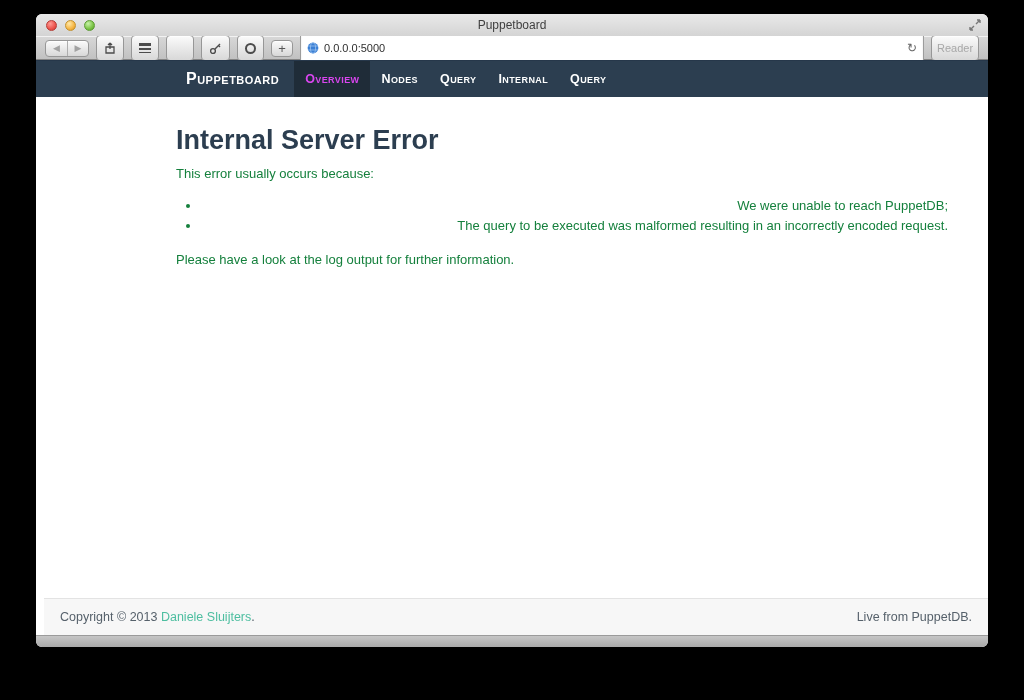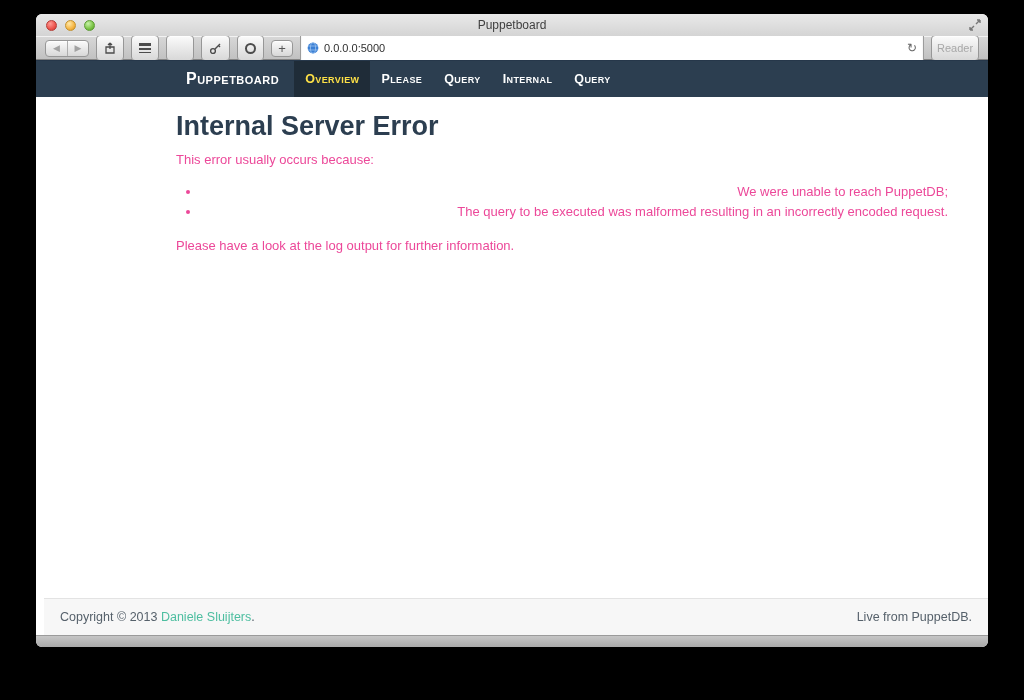--- a/index.html
+++ b/index.html
@@ -50,26 +50,26 @@
   .reader { width:48px; color:#a8a8a8; font-size:11px; }
 
   
   .navbar { height:37px; flex:0 0 37px; background:#2c3e50; display:flex; align-items:stretch;
             padding-left:140px; border-top:1px solid #26374a; }
   .brand { display:flex; align-items:center; padding:0 10px; margin-right:5px;
            color:#fff; font-variant:small-caps; font-size:16px; font-weight:700; letter-spacing:.5px; }
   .navitem { display:flex; align-items:center; padding:0 11px; color:#fdfefe;
              font-variant:small-caps; font-size:12.5px; font-weight:600; letter-spacing:.4px;
              cursor:pointer; }
-  .navitem.active { background:#1f2c38; color:#fde047; }
+  .navitem.active { background:#1f2c38; color:#d946ef; }
 
   
-  .content { flex:1; background:#fff; padding:14px 40px 0 140px; }
+  .content { flex:1; background:#fff; padding:28px 40px 0 140px; }
   .content h1 { font-size:27px; font-weight:700; color:#2c3e50; margin-bottom:10px; }
-  .content p, .content li { font-size:13px; color:#ec4899; line-height:1.25; }
+  .content p, .content li { font-size:13px; color:#15803d; line-height:1.25; }
   .content p.intro { margin-bottom:16px; }
   .content ul { margin:0 0 18px 0; padding-left:25px; }
   .content li { margin-bottom:3px;text-align:right; }
 
   
   .footer { height:37px; flex:0 0 37px; background:#f7f7f7; border-top:1px solid #e3e3e3;
             display:flex; align-items:center; justify-content:space-between;
             padding:0 16px; font-size:12.5px; color:#56616b;margin-left:8px; }
   .footer a { color:#4dbea0; text-decoration:none; }
 
@@ -136,21 +136,21 @@
       <span class="urltext">0.0.0.0:5000</span>
       <span class="reload">↻</span>
     </div>
 
     <div class="tbtn reader">Reader</div>
   </div>
 
   <div class="navbar">
     <span class="brand">Puppetboard</span>
     <span class="navitem active">Overview</span>
-    <span class="navitem">Please</span>
+    <span class="navitem">Nodes</span>
     <span class="navitem">Query</span>
     <span class="navitem">Internal</span>
     <span class="navitem">Query</span>
   </div>
 
   <div class="content">
     <h1>Internal Server Error</h1>
     <p class="intro">This error usually occurs because:</p>
     <ul>
       <li>We were unable to reach PuppetDB;</li>

